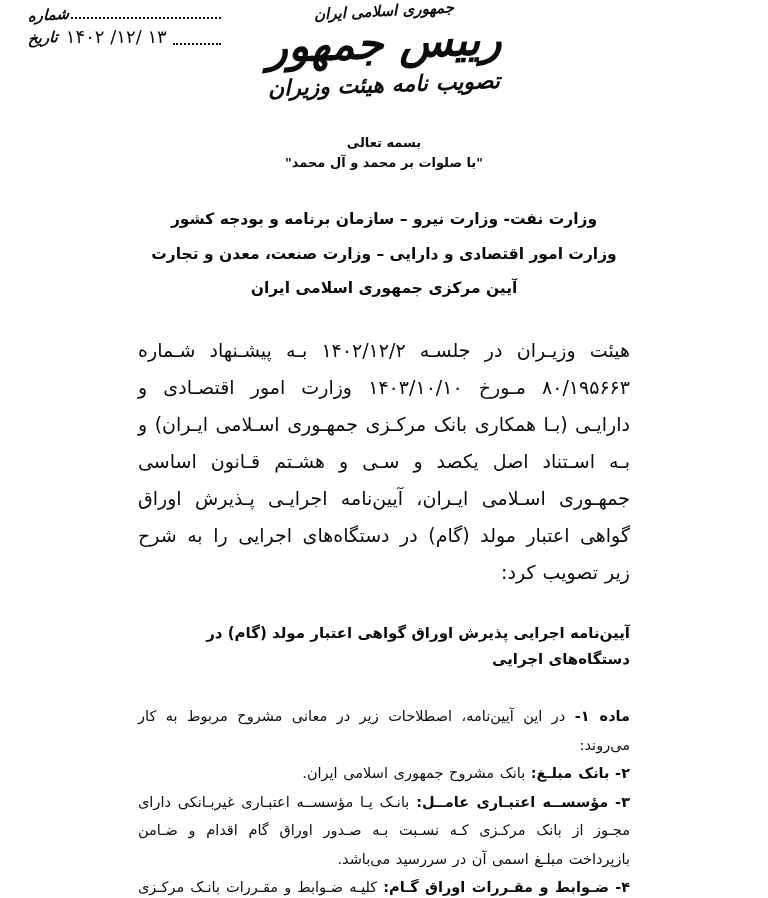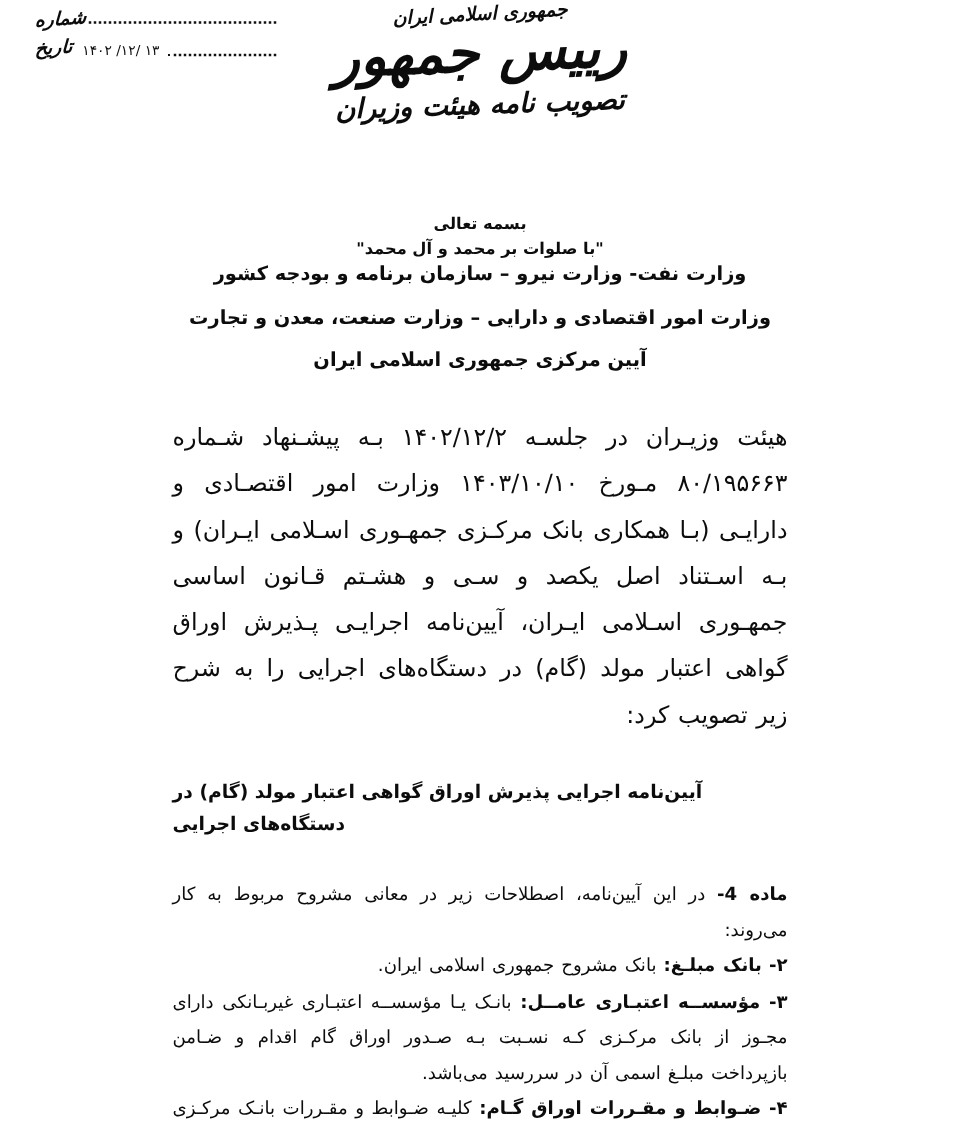--- a/index.html
+++ b/index.html
@@ -51,21 +51,21 @@
     margin-bottom: 1px;
     letter-spacing: -1px;
   }
   .stamp-dots {
     flex: 1;
     border-bottom: 2.5px dotted #111;
     margin: 0 3px 6px 0;
     height: 1px;
   }
   .stamp-value {
-    font-size: 11px;
+    font-size: 18px;
     letter-spacing: 1.5px;
     white-space: nowrap;
     padding: 0 6px 1px 6px;
     direction: ltr;
     unicode-bidi: bidi-override;
   }
   .stamp-row.with-value .stamp-dots { margin-bottom: 3px; }
 
   
   .crest {
@@ -106,21 +106,20 @@
     margin-top: 2px;
   }
 
   
   .invocation {
     position: absolute;
     left: 0; right: 0;
     top: 133px;
     text-align: center;
     line-height: 1.55;
-    margin-top: 37px;
   }
   .invocation .besmeh {
     font-size: 13px;
     font-weight: 700;
     display: block;
   }
   .invocation .salavat {
     font-size: 13px;
     font-weight: 700;
     display: block;
@@ -149,21 +148,21 @@
     text-align: justify;
     text-align-last: right;
     text-justify: inter-word;
     word-spacing: 1px;
   }
 
   .preamble { margin-bottom: 0; }
 
   .doc-title {
     margin: 30px 0 30px 0;
-    text-align: left;
+    text-align: right;
     font-size: 15px;
     font-weight: 700;
     line-height: 1.7;
   }
 
   .article-head {
     font-weight: 700;
   }
   .term {
     font-weight: 700;
@@ -216,21 +215,21 @@
   <div>آیین مرکزی جمهوری اسلامی ایران</div>
 </div>
 
 <div class="body-col">
 
   <p class="para preamble">هیئت وزیـران در جلسـه ۱۴۰۲/۱۲/۲ بـه پیشـنهاد شـماره ۸۰/۱۹۵۶۶۳ مـورخ ۱۴۰۳/۱۰/۱۰ وزارت امور اقتصـادی و دارایـی (بـا همکاری بانک مرکـزی جمهـوری اسـلامی ایـران) و بـه اسـتناد اصل یکصد و سـی و هشـتم قـانون اساسی جمهـوری اسـلامی ایـران، آیین‌نامه اجرایـی پـذیرش اوراق گواهی اعتبار مولد (گام) در دستگاه‌های اجرایی را به شرح زیر تصویب کرد:</p>
 
   <div class="doc-title">آیین‌نامه اجرایی پذیرش اوراق گواهی اعتبار مولد (گام) در دستگاه‌های اجرایی</div>
 
   <p class="clause">
-    <span class="article-head">ماده 4-</span>
+    <span class="article-head">ماده ۱-</span>
     <span>در این آیین‌نامه، اصطلاحات زیر در معانی مشروح مربوط به کار می‌روند:</span>
   </p>
 
 
   <p class="clause">
     <span class="num">۲-</span>
     <span class="term">بانک مبلـغ:</span>
     <span>بانک مشروح جمهوری اسلامی ایران.</span>
   </p>
 

